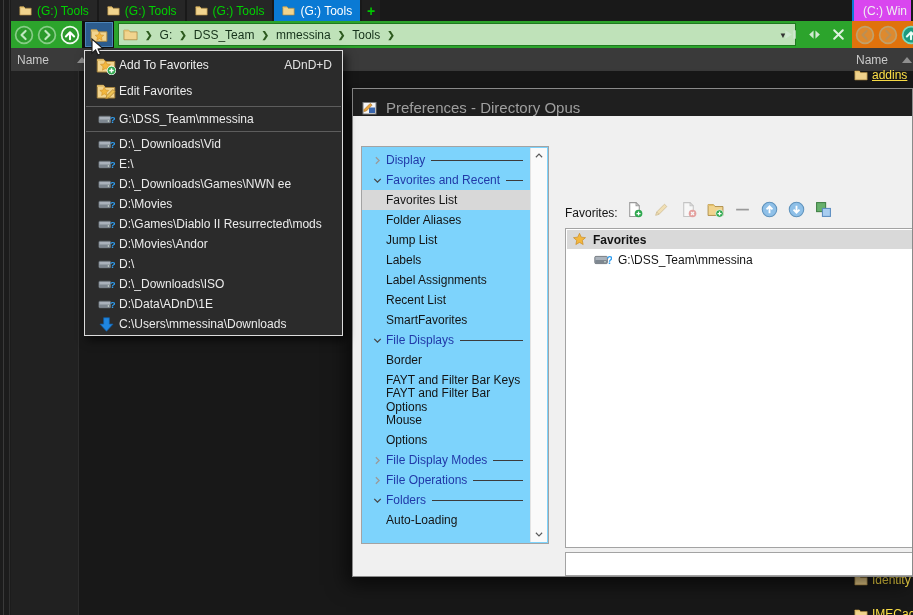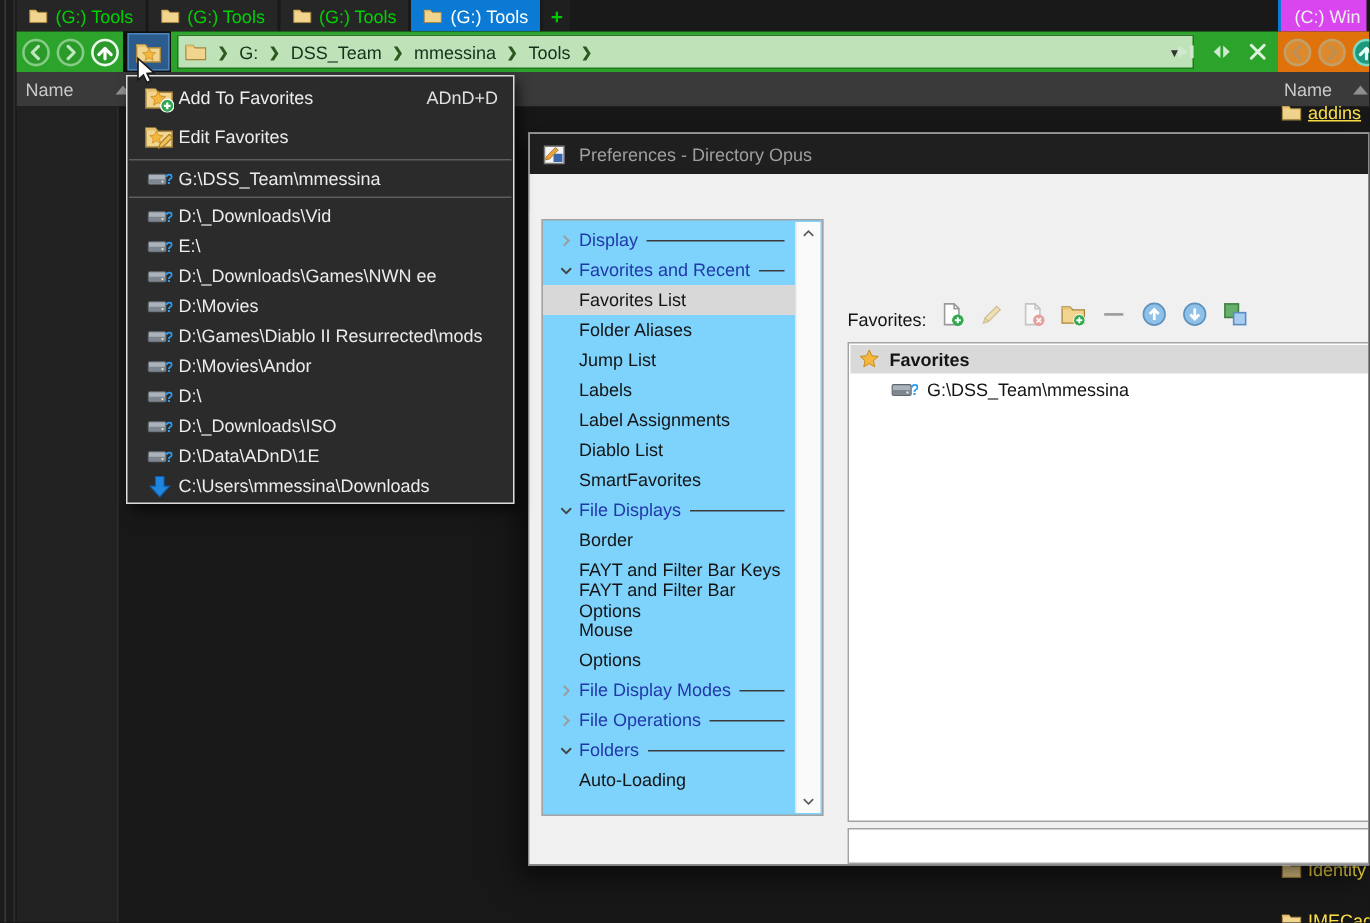--- a/index.html
+++ b/index.html
@@ -64,21 +64,21 @@
   .menu-item .mi-icon{width:26px;}
   .menu-item .mi-label{flex:1;white-space:nowrap;overflow:hidden;}
   .menu-item .mi-short{margin-left:16px;color:#e0e0e0;}
   .menu-sep{border-top:1px solid #5d5d5d;margin:2px 1px;}
 
   
   #cursor{left:88px;top:38px;z-index:20;}
 
   
   #dialog{left:352px;top:88px;width:561px;height:489px;background:#f0f0f0;border:1px solid #8a8a8a;box-shadow:-6px 8px 18px rgba(0,0,0,.6);z-index:5;overflow:hidden;box-sizing:border-box;}
-  #dlg-titlebar{position:absolute;left:0;top:0;right:0;height:27px;background:#1f1f1f;display:flex;align-items:center;padding-left:9px;color:#9f9f9f;font-size:12px;gap:8px;}
+  #dlg-titlebar{position:absolute;left:0;top:0;right:0;height:27px;background:#1f1f1f;display:flex;align-items:flex-end;padding-left:9px;color:#9f9f9f;font-size:15px;gap:8px;}
   #dlg-menubar{position:absolute;left:0;top:27px;right:0;height:23px;background:#1f1f1f;border-bottom:1px solid #060606;display:flex;align-items:center;padding-left:12px;color:#9b9b9b;}
   #dlg-body{position:absolute;left:0;top:51px;right:0;bottom:0;background:#f0f0f0;}
 
   
   #pref-tree{position:absolute;left:8px;top:6px;width:188px;height:398px;background:#7dd3fc;border:1px solid #a3a3a3;box-sizing:border-box;overflow:hidden;}
   #tree-rows{position:absolute;left:0;top:3px;right:17px;}
   .trow{display:flex;align-items:center;height:20px;color:#141414;}
   .trow .chev{width:18px;padding-left:6px;}
   .trow.cat .tlabel{color:#2139a8;margin-right:6px;white-space:nowrap;}
   .trow.cat .tline{flex:1;border-top:1px solid #3c3c3c;margin-right:8px;}
@@ -497,21 +497,21 @@
           <div class="trow item">
             <span>Jump List</span>
           </div>
           <div class="trow item">
             <span>Labels</span>
           </div>
           <div class="trow item">
             <span>Label Assignments</span>
           </div>
           <div class="trow item">
-            <span>Diablo List</span>
+            <span>Recent List</span>
           </div>
           <div class="trow item">
             <span>SmartFavorites</span>
           </div>
           <div class="trow cat">
             <span class="chev icon">
               <svg width="13" height="13" viewBox="0 0 16 16">
                 <path d="M4 6 L8 10 L12 6" stroke="#464646" stroke-width="1.6" fill="none"></path>
               </svg>
             </span>

